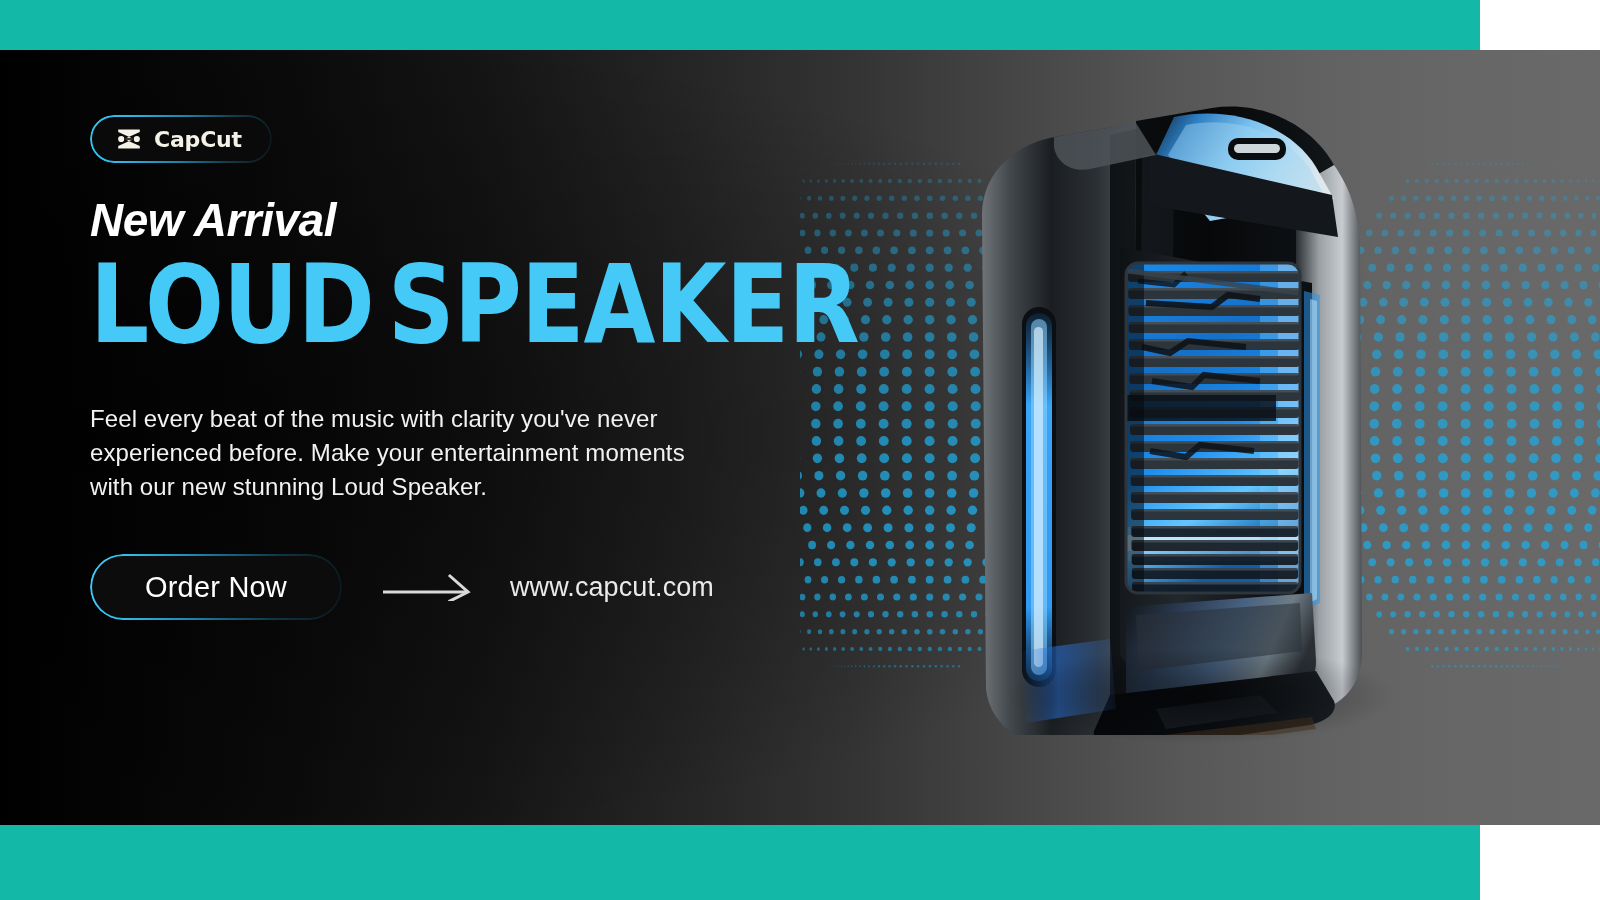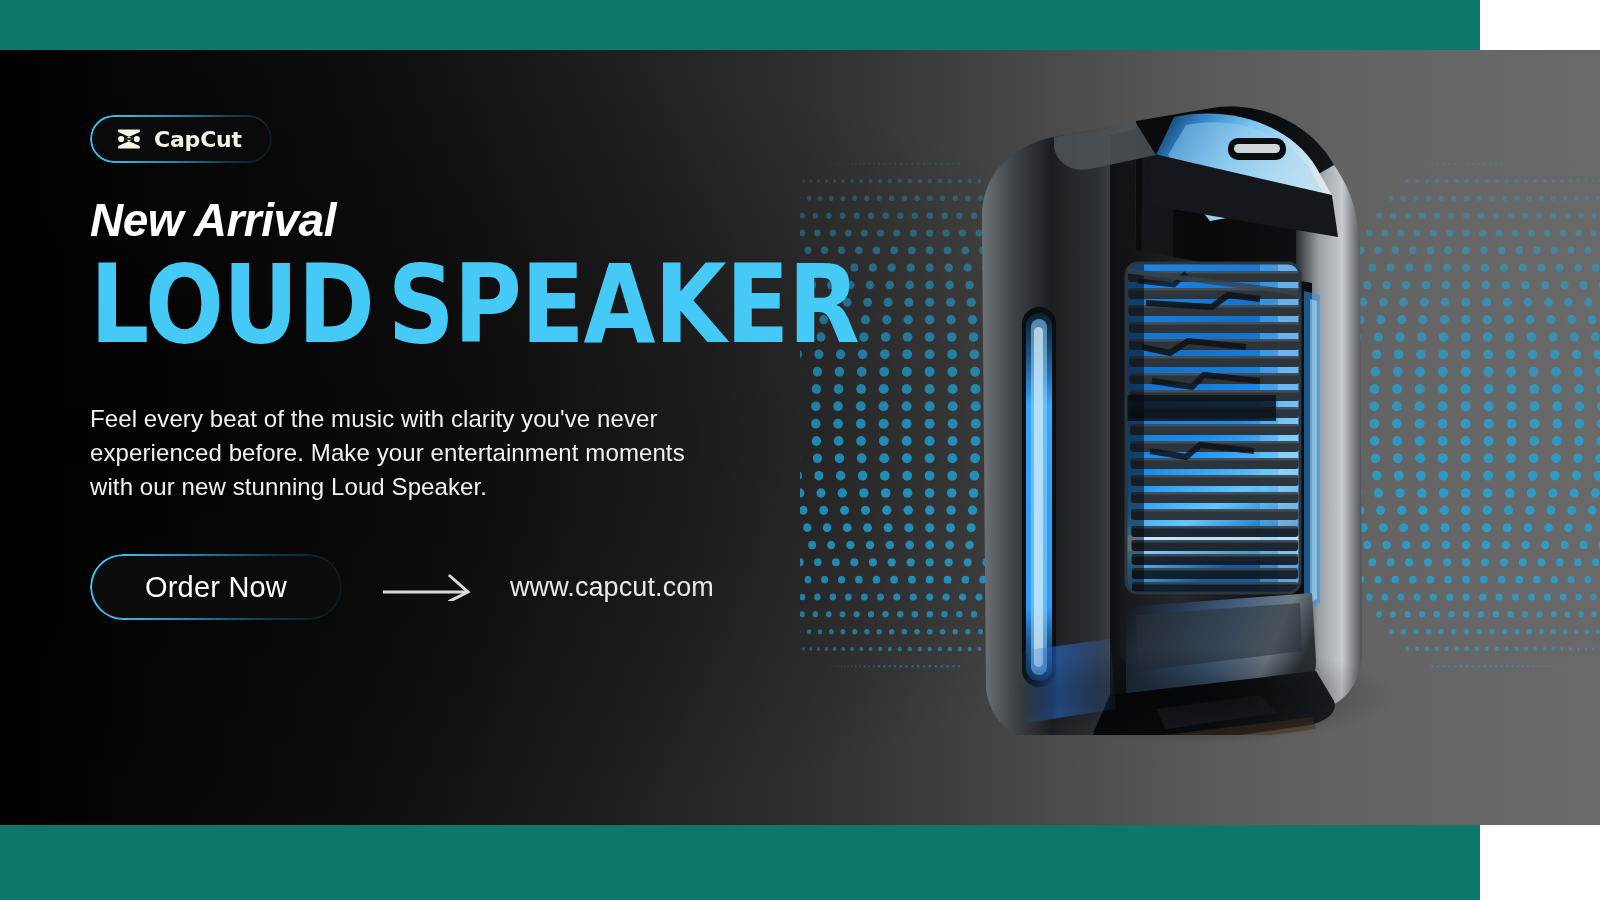--- a/index.html
+++ b/index.html
@@ -8,21 +8,21 @@
     width:1600px; height:900px;
     background:#ffffff;
     font-family:"Liberation Sans", sans-serif;
     overflow:hidden;
   }
 
   
   #canvas {
     position:relative;
     width:1480px; height:900px;
-    background:#0f766e;
+    background:#14b8a6;
     text-decoration:underline;
   }
 
   
   #banner {
     position:absolute;
     left:0; top:50px;
     width:1600px; height:775px;
     overflow:hidden;
     background:

